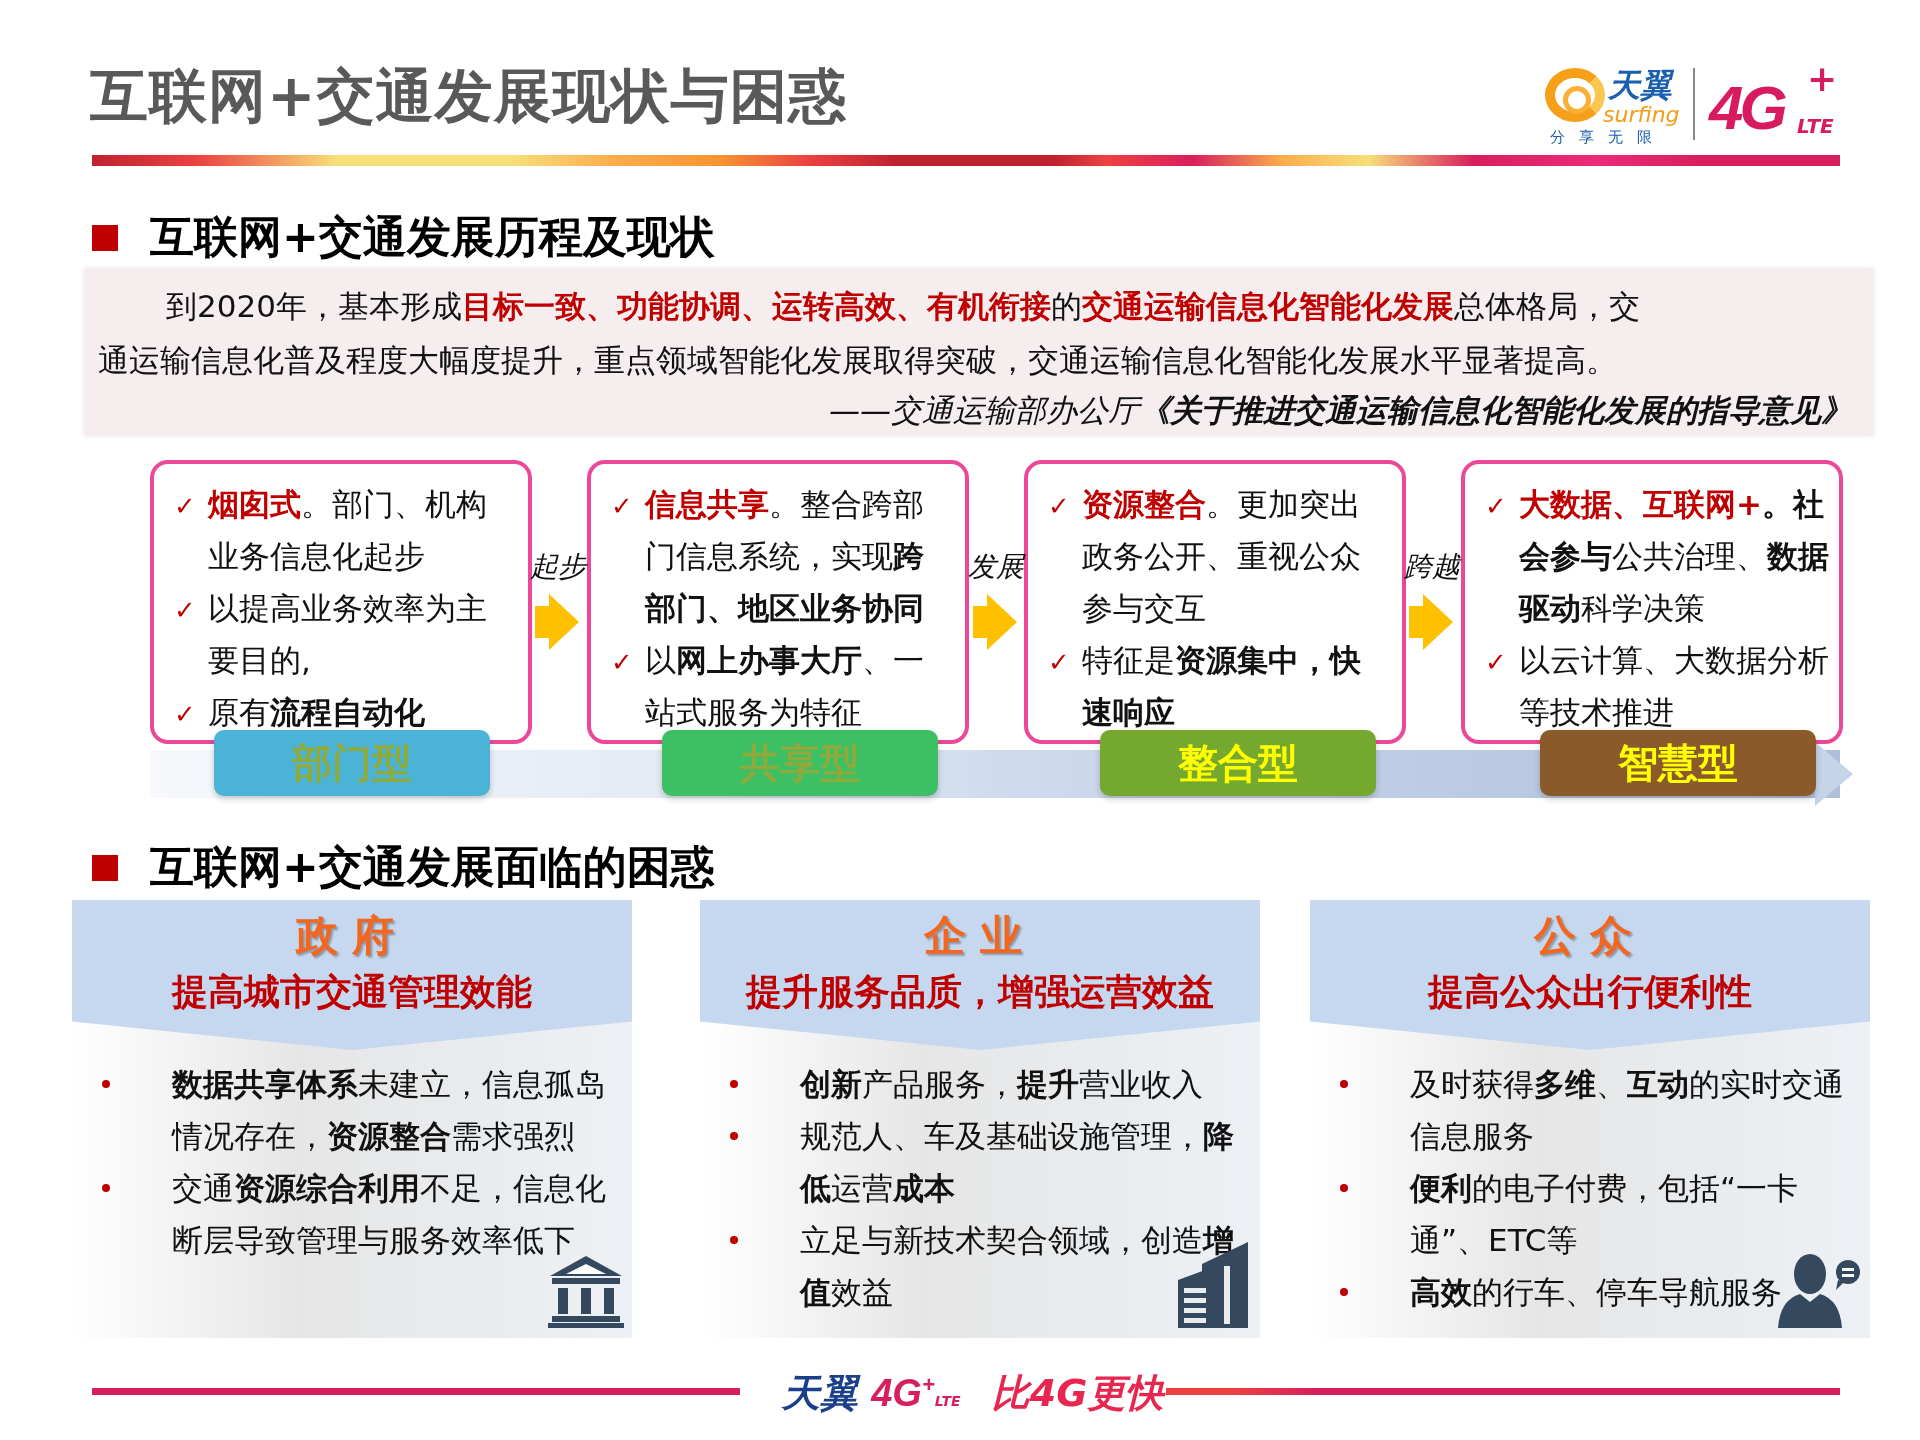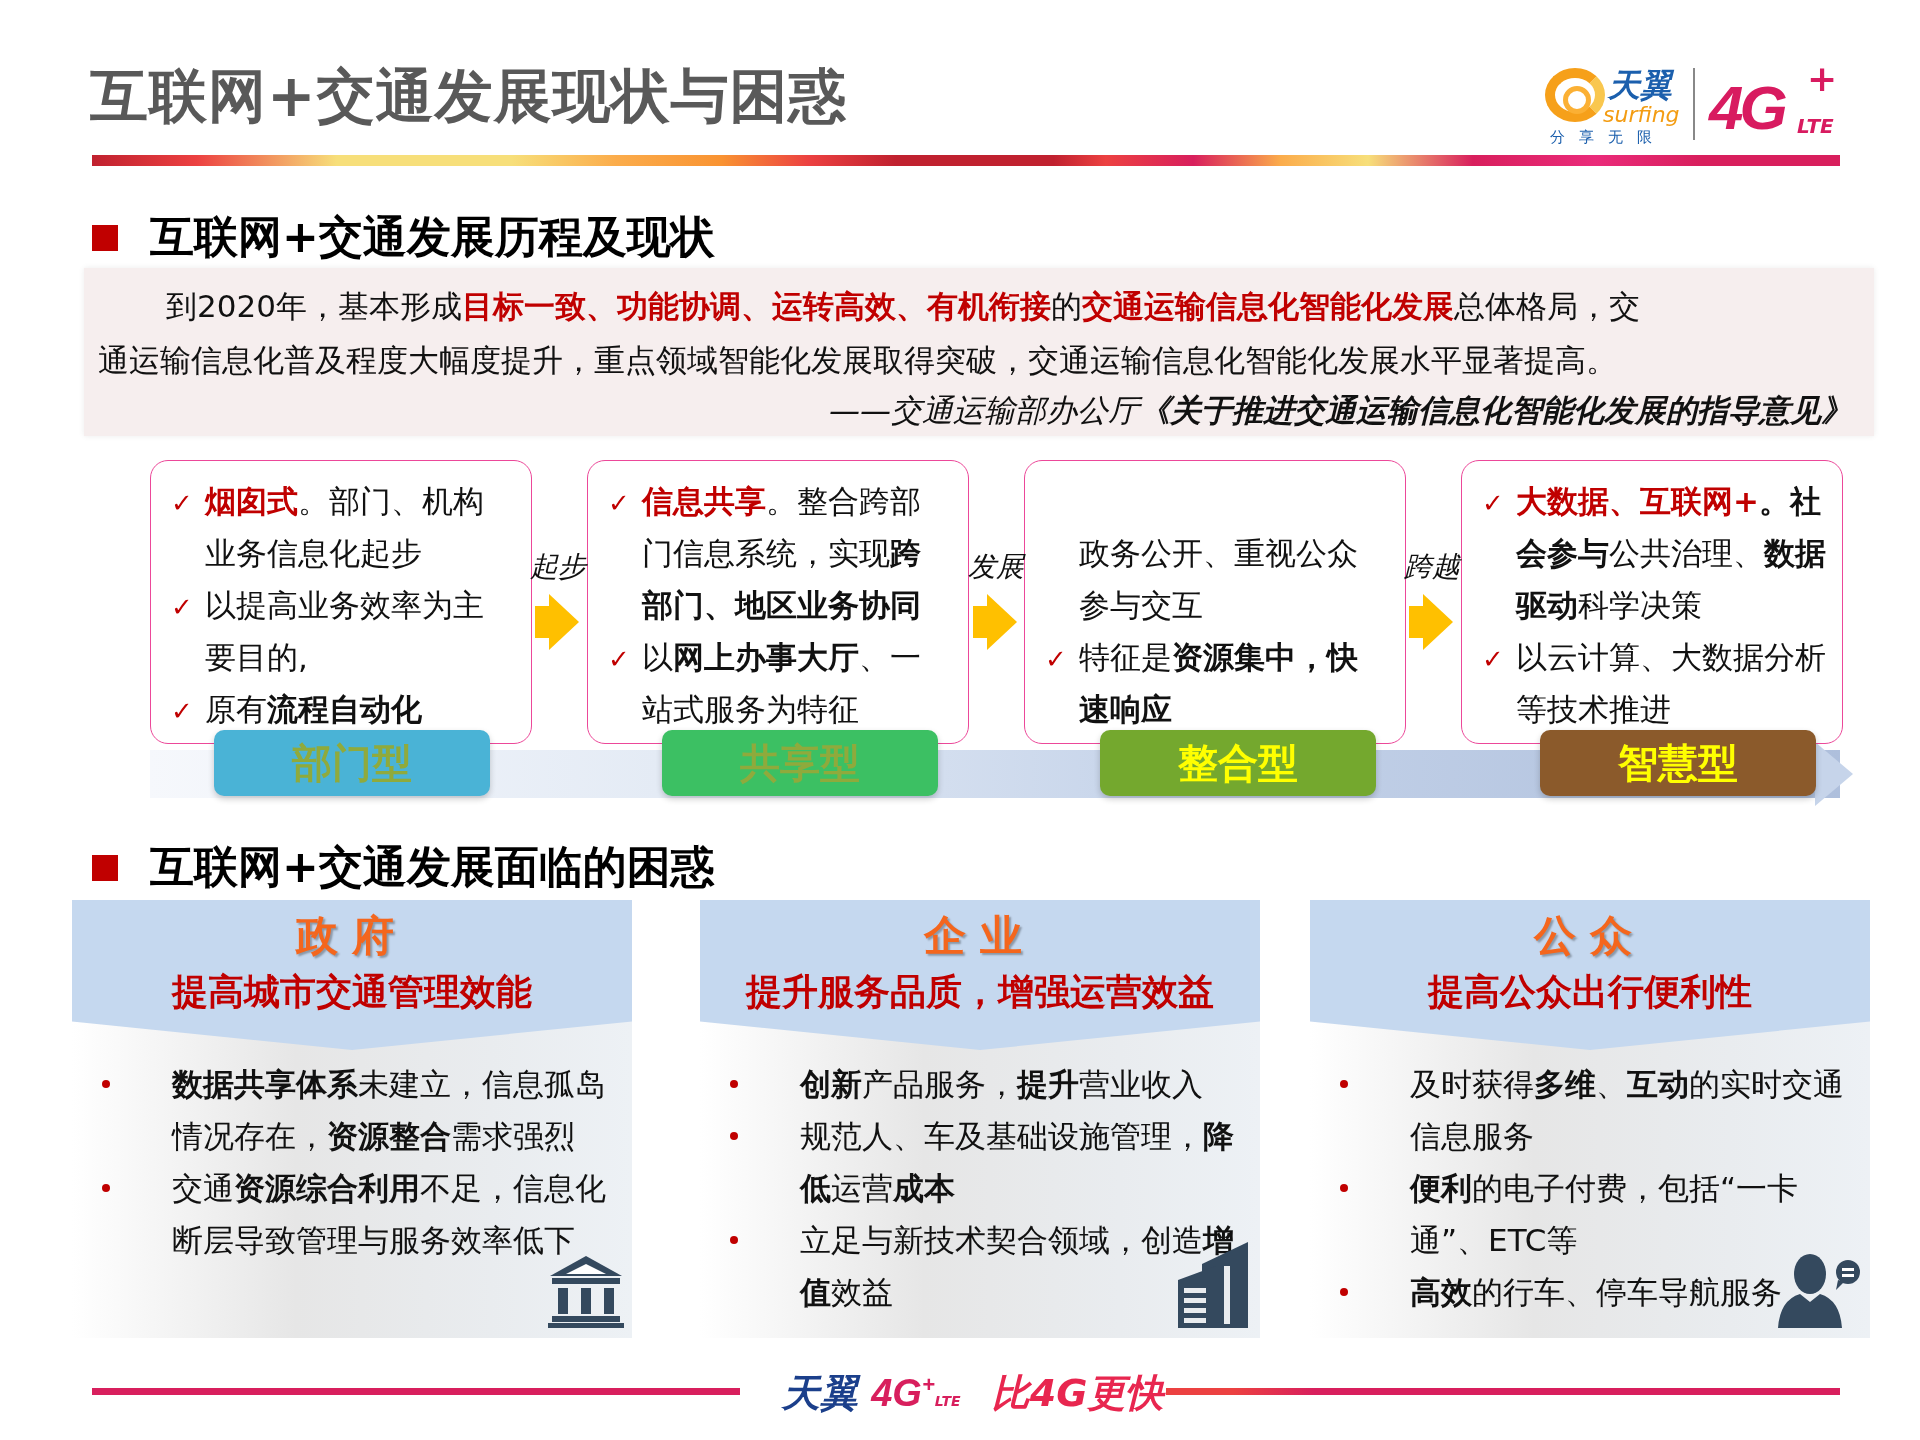--- a/index.html
+++ b/index.html
@@ -26,21 +26,21 @@
   .section-head .txt { font-size: 44px; font-weight: bold; color: #000; }
 
   .quote-box { position: absolute; left: 84px; top: 268px; width: 1790px; height: 168px; background: #f6eeee; box-shadow: 0 0 6px rgba(0,0,0,0.08); }
   .quote-box p { position: absolute; font-size: 31px; line-height: 40px; color: #111; white-space: nowrap; }
   .quote-l1 { left: 82px; top: 18px; }
   .quote-l2 { left: 14px; top: 72px; }
   .quote-l3 { right: 22px; top: 122px; font-style: italic; }
   .red-b { color: #c00000; font-weight: bold; }
   .blk-b { font-weight: bold; }
 
-  .stage-card { position: absolute; top: 460px; width: 382px; height: 284px; border: 1px solid #ec4899; border-radius: 18px; background: #fff; }
+  .stage-card { position: absolute; top: 460px; width: 382px; height: 284px; border: 4px solid #ec4899; border-radius: 18px; background: #fff; }
   .stage-card .line { position: absolute; left: 20px; font-size: 31px; line-height: 52px; white-space: nowrap; color: #111; }
   .stage-card .check { color: #c00000; font-size: 26px; margin-right: 8px; display: inline-block; width: 26px; }
   .stage-card .indent { padding-left: 34px; }
 
   .timeline-bar { position: absolute; left: 150px; top: 750px; width: 1690px; height: 48px;
     background: linear-gradient(90deg, #f6f8fc 0%, #e4ebf5 30%, #c6d4ea 60%, #aebfdc 100%); }
   .timeline-arrow { position: absolute; left: 1815px; top: 742px; width: 0; height: 0; border-top: 32px solid transparent; border-bottom: 32px solid transparent; border-left: 38px solid #c6d4ea; }
 
   .stage-label { position: absolute; top: 730px; width: 276px; height: 66px; border-radius: 10px; display: flex; align-items: center; justify-content: center; font-size: 40px; font-weight: bold; box-shadow: 0 3px 6px rgba(0,0,0,0.2); }
 
@@ -110,20 +110,21 @@
     <div class="stage-label" style="left: 214px; background: rgb(74, 179, 214); color: rgb(143, 170, 60);">部门型</div>
     <div class="stage-card" style="left: 587px;">
       <div class="line" style="top: 14px;"><span class="check">✓</span><span class="red-b">信息共享</span><span>。整合跨部</span></div>
       <div class="line indent" style="top: 66px;"><span>门信息系统，实现</span><span class="blk-b">跨</span></div>
       <div class="line indent" style="top: 118px;"><span class="blk-b">部门、地区业务协同</span></div>
       <div class="line" style="top: 170px;"><span class="check">✓</span><span>以</span><span class="blk-b">网上办事大厅</span><span>、一</span></div>
       <div class="line indent" style="top: 222px;"><span>站式服务为特征</span></div>
     </div>
     <div class="stage-label" style="left: 662px; background: rgb(60, 192, 99); color: rgb(143, 170, 60);">共享型</div>
     <div class="stage-card" style="left: 1024px;">
+      <div class="line" style="top: 14px;"><span class="check">✓</span><span class="red-b">资源整合</span><span>。更加突出</span></div>
       <div class="line indent" style="top: 66px;"><span>政务公开、重视公众</span></div>
       <div class="line indent" style="top: 118px;"><span>参与交互</span></div>
       <div class="line" style="top: 170px;"><span class="check">✓</span><span>特征是</span><span class="blk-b">资源集中，快</span></div>
       <div class="line indent" style="top: 222px; text-align: center;"><span class="blk-b">速响应</span></div>
     </div>
     <div class="stage-label" style="left: 1100px; background: rgb(116, 168, 46); color: rgb(255, 255, 0);">整合型</div>
     <div class="stage-card" style="left: 1461px;">
       <div class="line" style="top: 14px;"><span class="check">✓</span><span class="red-b">大数据、互联网+</span><span class="blk-b">。社</span></div>
       <div class="line indent" style="top: 66px;"><span class="blk-b">会参与</span><span>公共治理、</span><span class="blk-b">数据</span></div>
       <div class="line indent" style="top: 118px;"><span class="blk-b">驱动</span><span>科学决策</span></div>

